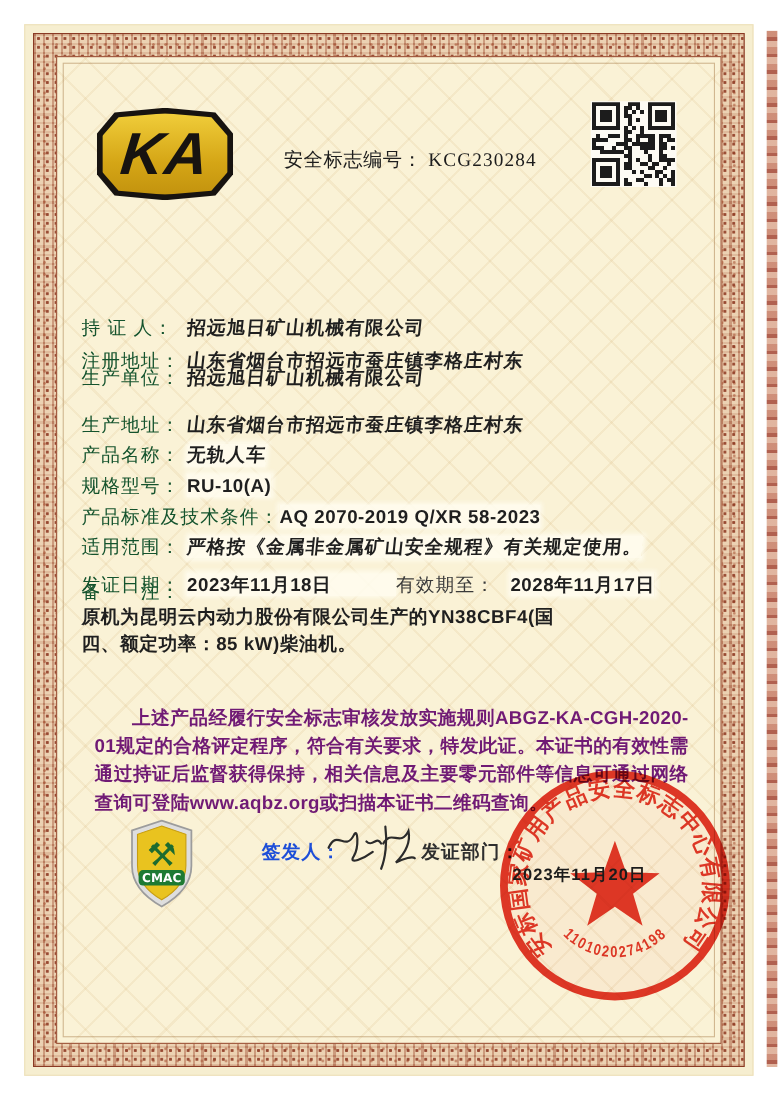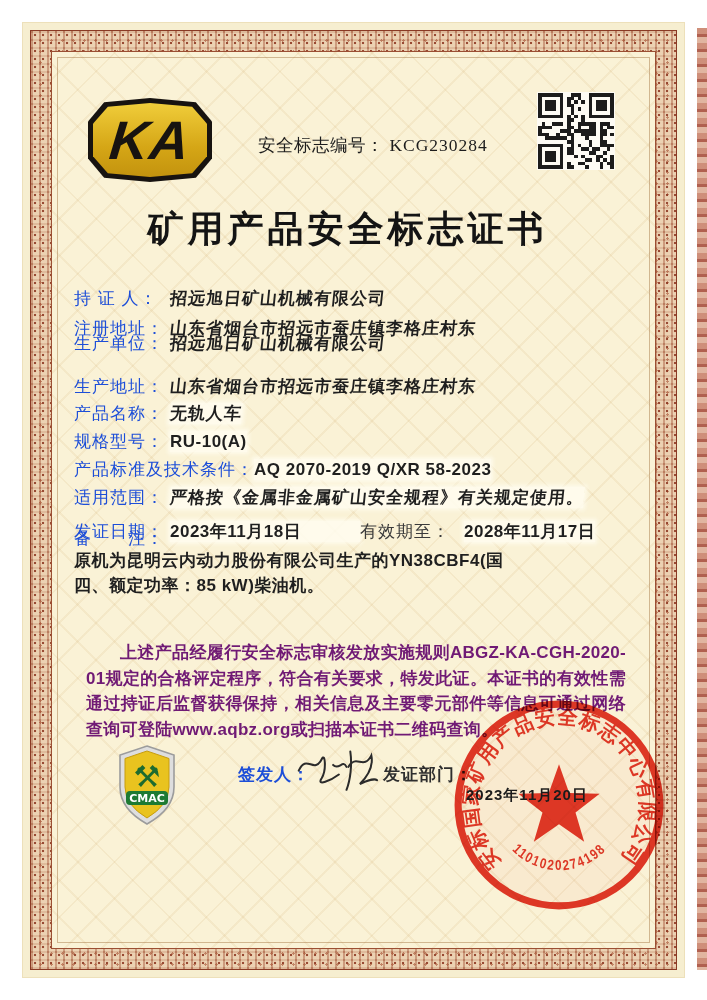--- a/index.html
+++ b/index.html
@@ -49,21 +49,21 @@
   .certno{position:absolute;left:258px;top:133px;font-size:17.5px;color:#1d1d1d;letter-spacing:.5px;}
   .certno .v{font-family:"Liberation Serif","DejaVu Serif",serif;letter-spacing:1px;}
   
   .qr{position:absolute;left:537px;top:92px;width:78px;height:78px;background:#fdfbf4;padding:1px;box-sizing:border-box;}
   .qr svg{width:100%;height:100%;display:block;}
   
   .title{position:absolute;left:0;right:12px;top:205px;text-align:center;font-size:36px;font-weight:900;
       color:#141414;letter-spacing:4px;font-family:"Liberation Serif","DejaVu Serif",serif;}
   
   .row{position:absolute;left:74px;width:566px;display:flex;font-size:17px;line-height:1.25;}
-  .lbl{flex:none;width:96px;color:#1d4ed8;letter-spacing:1px;}
+  .lbl{flex:none;width:96px;color:#14532d;letter-spacing:1px;}
   .val{color:#1f1f1f;}
   .kai{display:inline-block;transform:skewX(-6deg);font-weight:600;letter-spacing:1px;}
   .bold{font-weight:700;letter-spacing:.5px;}
   .hl{background:rgba(255,253,240,.85);box-shadow:0 0 4px 2px rgba(255,253,240,.85);}
   .r0{top:288px}.r1{top:318px}.r2{top:333px}.r3{top:376px}.r4{top:403px}
   .r5{top:431px}.r6{top:459px}.r7{top:487px}
   .r6 .lbl{width:auto;}
   .validity{top:521px;}
   .validity .iv{flex:none;width:190px;}
   .validity .el{flex:none;width:104px;color:#3a3a3a;letter-spacing:1px;}
@@ -235,21 +235,20 @@
           <rect x="20" y="19" width="1" height="1"></rect>
           <rect x="8" y="20" width="1" height="1"></rect>
           <rect x="9" y="20" width="1" height="1"></rect>
           <rect x="13" y="20" width="1" height="1"></rect>
           <rect x="17" y="20" width="1" height="1"></rect>
           <rect x="20" y="20" width="1" height="1"></rect>
         </g>
       </svg>
     </div>
 
-  <div class="title">矿用产品安全标志证书</div>
 
   <div class="row r0">
     <span class="lbl">持 证 人：</span>
     <span class="val kai">招远旭日矿山机械有限公司</span>
   </div>
   <div class="row r1">
     <span class="lbl">注册地址：</span>
     <span class="val kai">山东省烟台市招远市蚕庄镇李格庄村东</span>
   </div>
   <div class="row r2">

